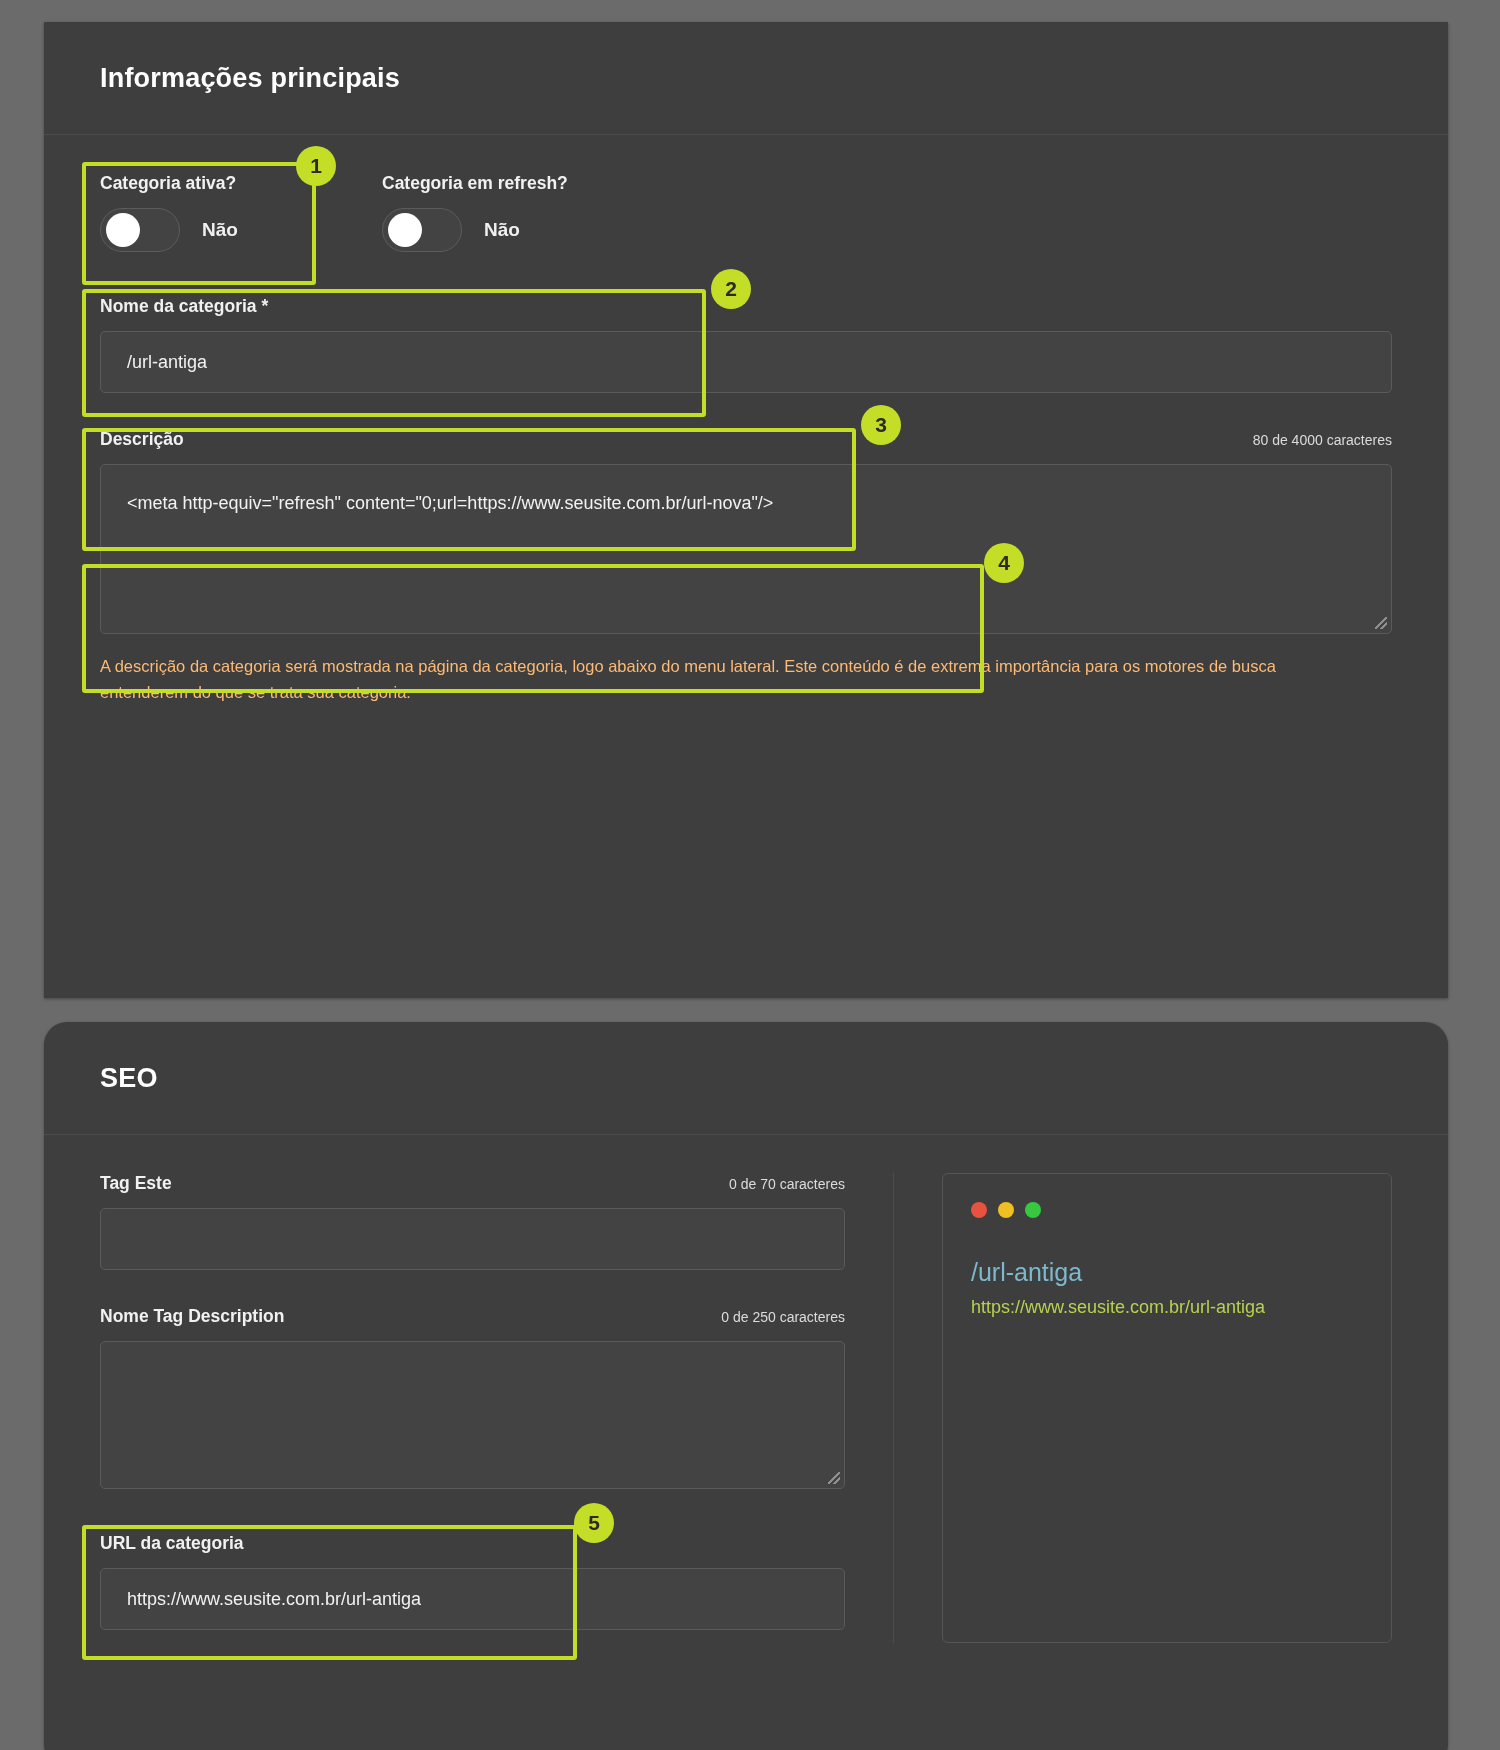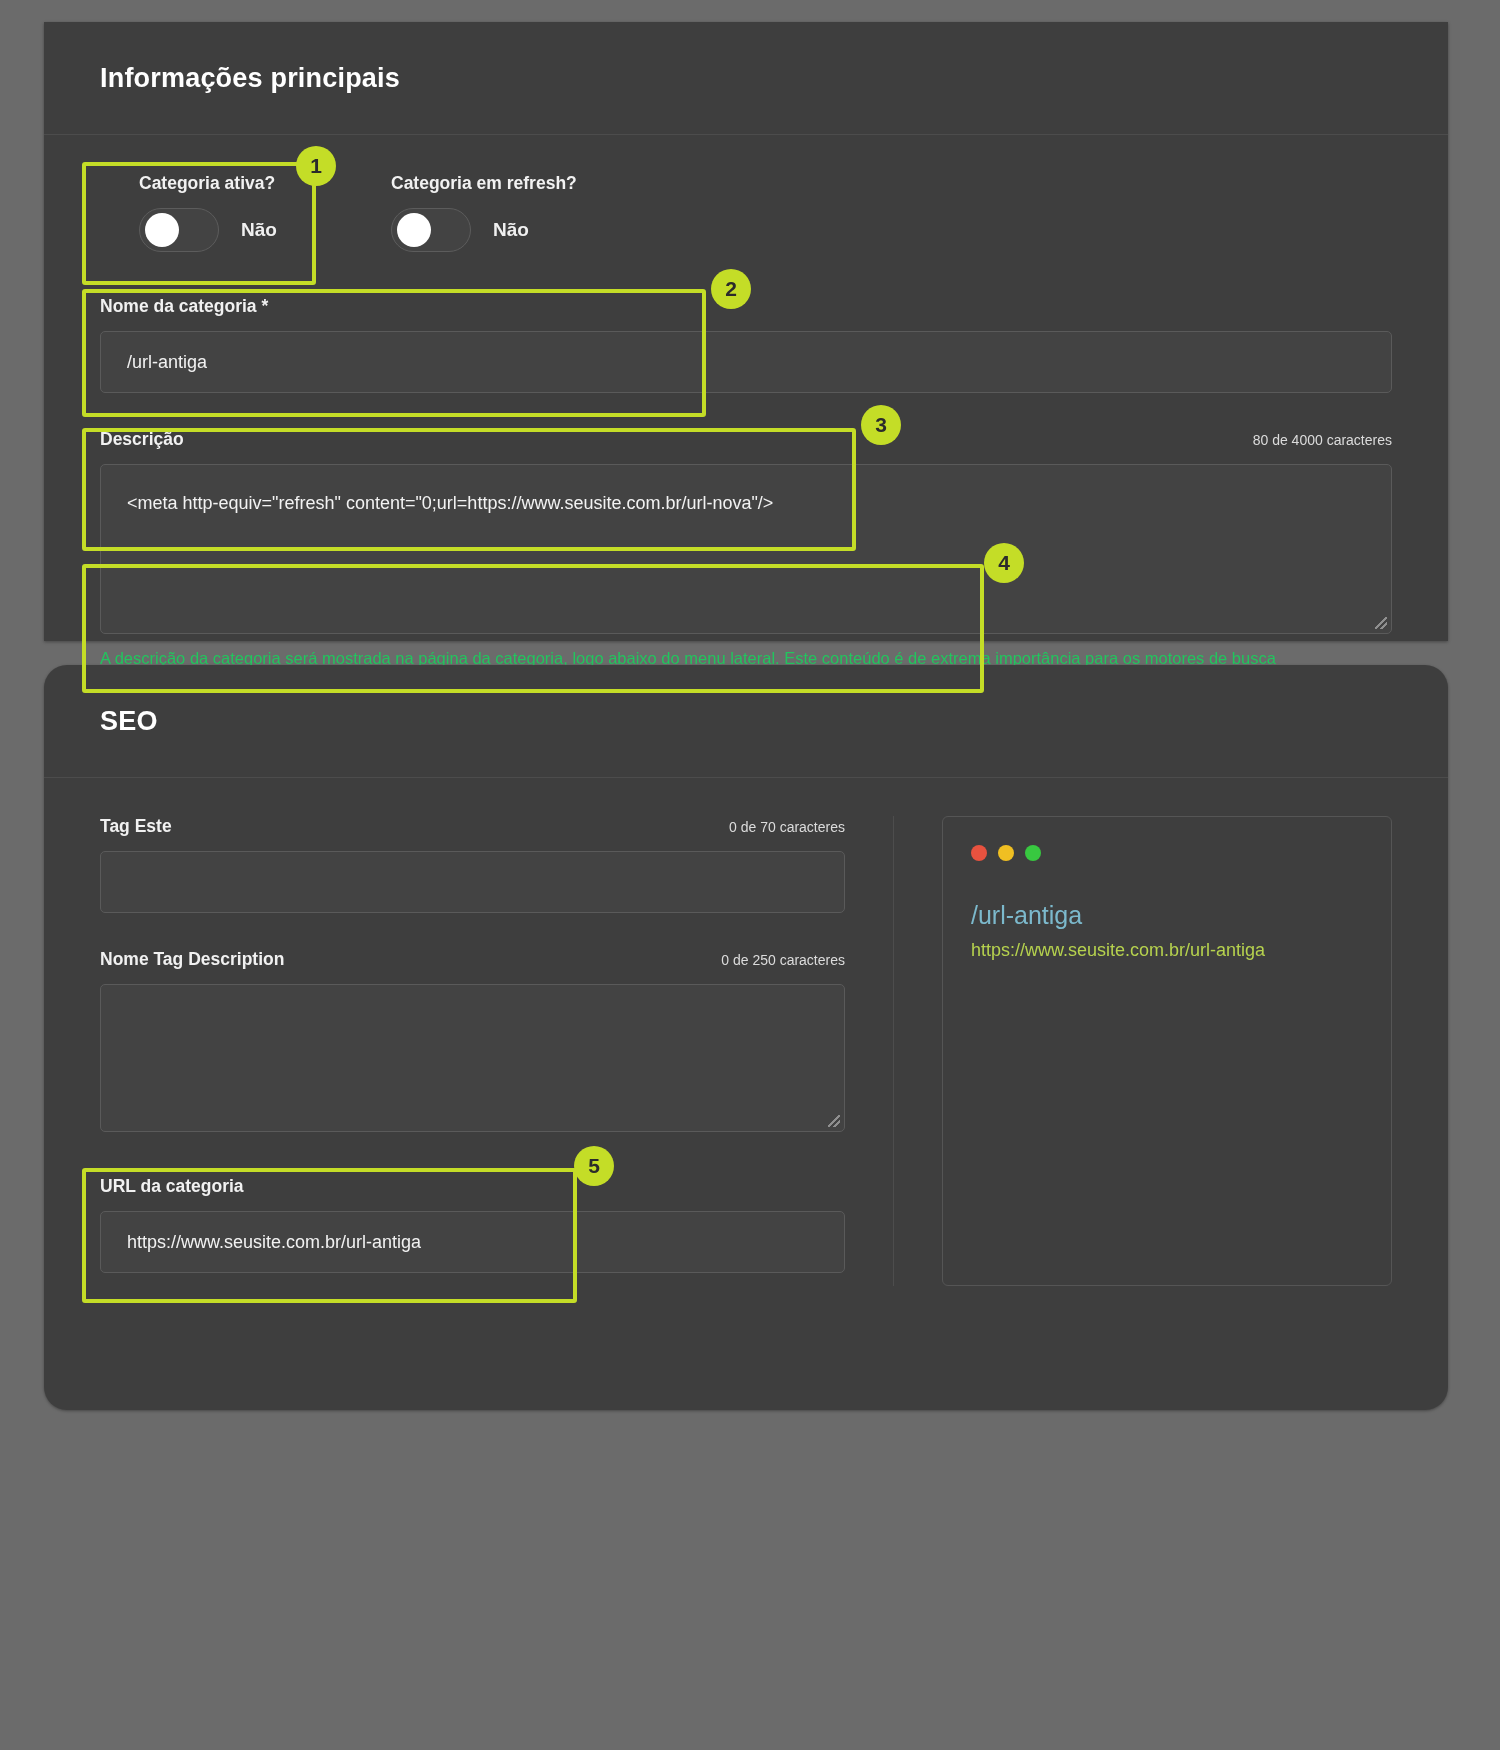--- a/index.html
+++ b/index.html
@@ -109,25 +109,25 @@
   }
   .toggle .knob {
     position: absolute; left: 5px; top: 4px;
     width: 34px; height: 34px; border-radius: 50%;
     background: #ffffff;
   }
   .toggle-text { color: #f0f0f0; font-size: 19px; font-weight: bold; }
 
   
   .helper {
-    color: #22c55e;
+    color: #fdba74;
     font-size: 16.5px;
     line-height: 1.55;
     max-width: 1245px;
-    margin-top: 12px;
+    margin-top: 20px;
   }
 
   
   .anno {
     position: absolute;
     border: 4px solid #c4dd27;
     border-radius: 3px;
     pointer-events: none;
     z-index: 40;
   }
@@ -161,28 +161,28 @@
   .serp-url { font-size: 18px; color: #b6d24e; }
   .mt-36 { margin-top: 36px; }
   .mt-44 { margin-top: 44px; }
   .mb-14 { margin-bottom: 14px; }
 </style>
 </head>
 <body>
 
 <div class="page">
 
-  <div class="card" style="height:619px;">
+  <div class="card" style="height:976px;">
     <div class="card-header">
       <div class="card-title">Informações principais</div>
     </div>
 
     <div class="card-body">
 
-      <div style="display:flex; gap:62px;margin-left:39px;">
+      <div style="display:flex; gap:92px;">
 
         <div style="width:190px;">
           <div class="field-label mb-14">Categoria ativa?</div>
           <div class="toggle-row">
             <div class="toggle">
               <div class="knob"></div>
             </div>
             <div class="toggle-text">Não</div>
           </div>
         </div>

